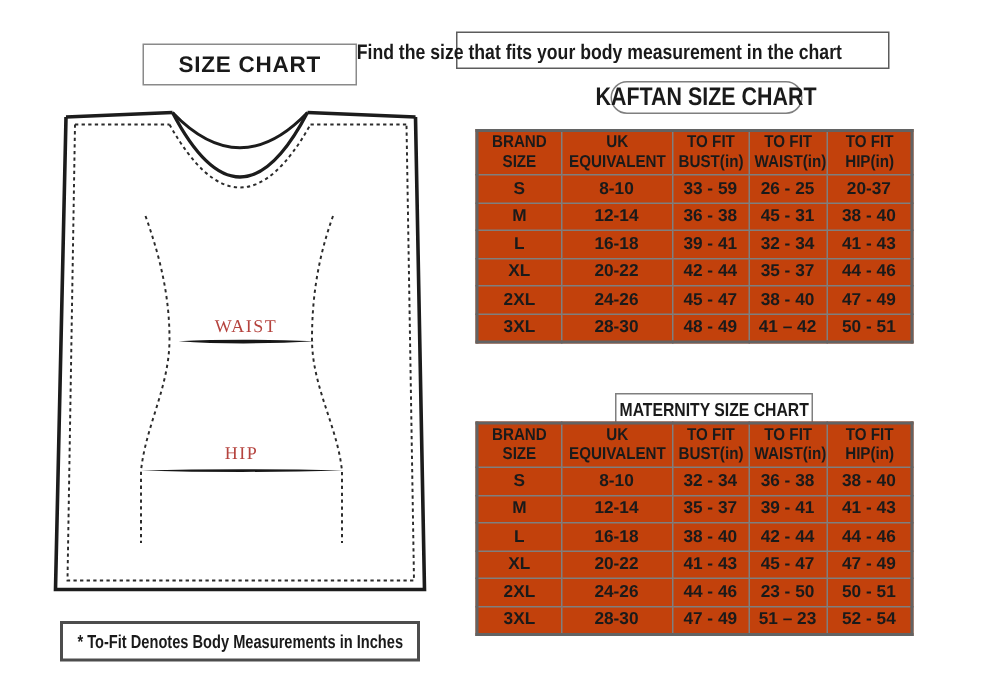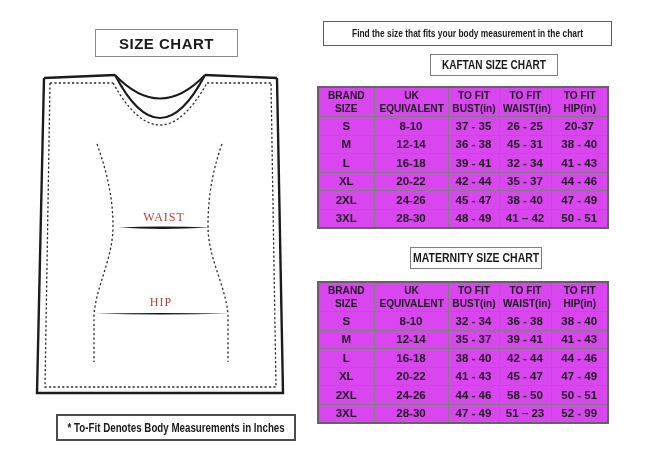--- a/index.html
+++ b/index.html
@@ -9,28 +9,28 @@
   }
   .box{
     position:absolute;border:1px solid #6f6f6f;background:#fff;
     display:flex;align-items:center;justify-content:center;
     font-weight:bold;white-space:nowrap;
   }
   .squish{display:inline-block;transform:scaleX(0.84);transform-origin:center;}
   .squish-more{display:inline-block;transform:scaleX(0.78);transform-origin:center;}
 
   #size-chart-title{left:95px;top:29px;width:141px;height:26px;font-size:15px;letter-spacing:.5px;border-color:#8a8a8a;}
-  #instruction-box{left:323px;top:21px;width:287px;height:23px;font-size:10px;border-color:#5c5c5c;}
-  #kaftan-title-box{left:430px;top:54px;width:126px;height:20px;font-size:12px;border-color:#7f7f7f;}
-  #maternity-title-box{left:410px;top:247px;width:130px;height:20px;font-size:12.5px;border-color:#7f7f7f;justify-content:center;}
-  #note-box{left:40px;top:414px;width:236px;height:23px;font-size:12.5px;border:2px solid #4d4d4d;margin-left:16px;}
+  #instruction-box{left:304px;top:21px;width:287px;height:23px;font-size:14px;border-color:#5c5c5c;justify-content:flex-end;}
+  #kaftan-title-box{left:407px;top:54px;width:126px;height:20px;font-size:17px;border-color:#7f7f7f;border-radius:11px;}
+  #maternity-title-box{left:410px;top:262px;width:130px;height:20px;font-size:12.5px;border-color:#7f7f7f;justify-content:center;}
+  #note-box{left:40px;top:414px;width:236px;height:23px;font-size:12.5px;border:2px solid #4d4d4d;}
 
   table.size-table{
     position:absolute;left:317px;border-collapse:collapse;table-layout:fixed;
-    width:290px;background:#d946ef;border:2px solid #636363;
+    width:290px;background:#c2410c;border:2px solid #636363;
   }
   #kaftan-table{top:86px;}
   #maternity-table{top:281px;}
   .size-table th,.size-table td{
     border:1px solid #7f7f7f;text-align:center;vertical-align:middle;
     font-weight:bold;padding:0;overflow:hidden;white-space:nowrap;
   }
   .size-table th{height:28px;font-size:11.5px;line-height:13px;}
   .size-table td{height:17.5px;font-size:11.5px;}
   .h-line{display:block;transform:scaleX(0.88);transform-origin:center;}
@@ -115,21 +115,21 @@
       <th>
           <span class="h-line">TO FIT</span>
           <span class="h-line">HIP(in)</span>
         </th>
     </tr>
   </thead>
   <tbody>
     <tr>
       <td>S</td>
       <td>8-10</td>
-      <td>37 - 35</td>
+      <td>33 - 59</td>
       <td>26 - 25</td>
       <td>20-37</td>
     </tr>
     <tr>
       <td>M</td>
       <td>12-14</td>
       <td>36 - 38</td>
       <td>45 - 31</td>
       <td>38 - 40</td>
     </tr>
@@ -226,24 +226,24 @@
       <td>XL</td>
       <td>20-22</td>
       <td>41 - 43</td>
       <td>45 - 47</td>
       <td>47 - 49</td>
     </tr>
     <tr>
       <td>2XL</td>
       <td>24-26</td>
       <td>44 - 46</td>
-      <td>58 - 50</td>
+      <td>23 - 50</td>
       <td>50 - 51</td>
     </tr>
     <tr>
       <td>3XL</td>
       <td>28-30</td>
       <td>47 - 49</td>
       <td>51 – 23</td>
-      <td>52 - 99</td>
+      <td>52 - 54</td>
     </tr>
   </tbody>
 </table>
 
 </body></html>

